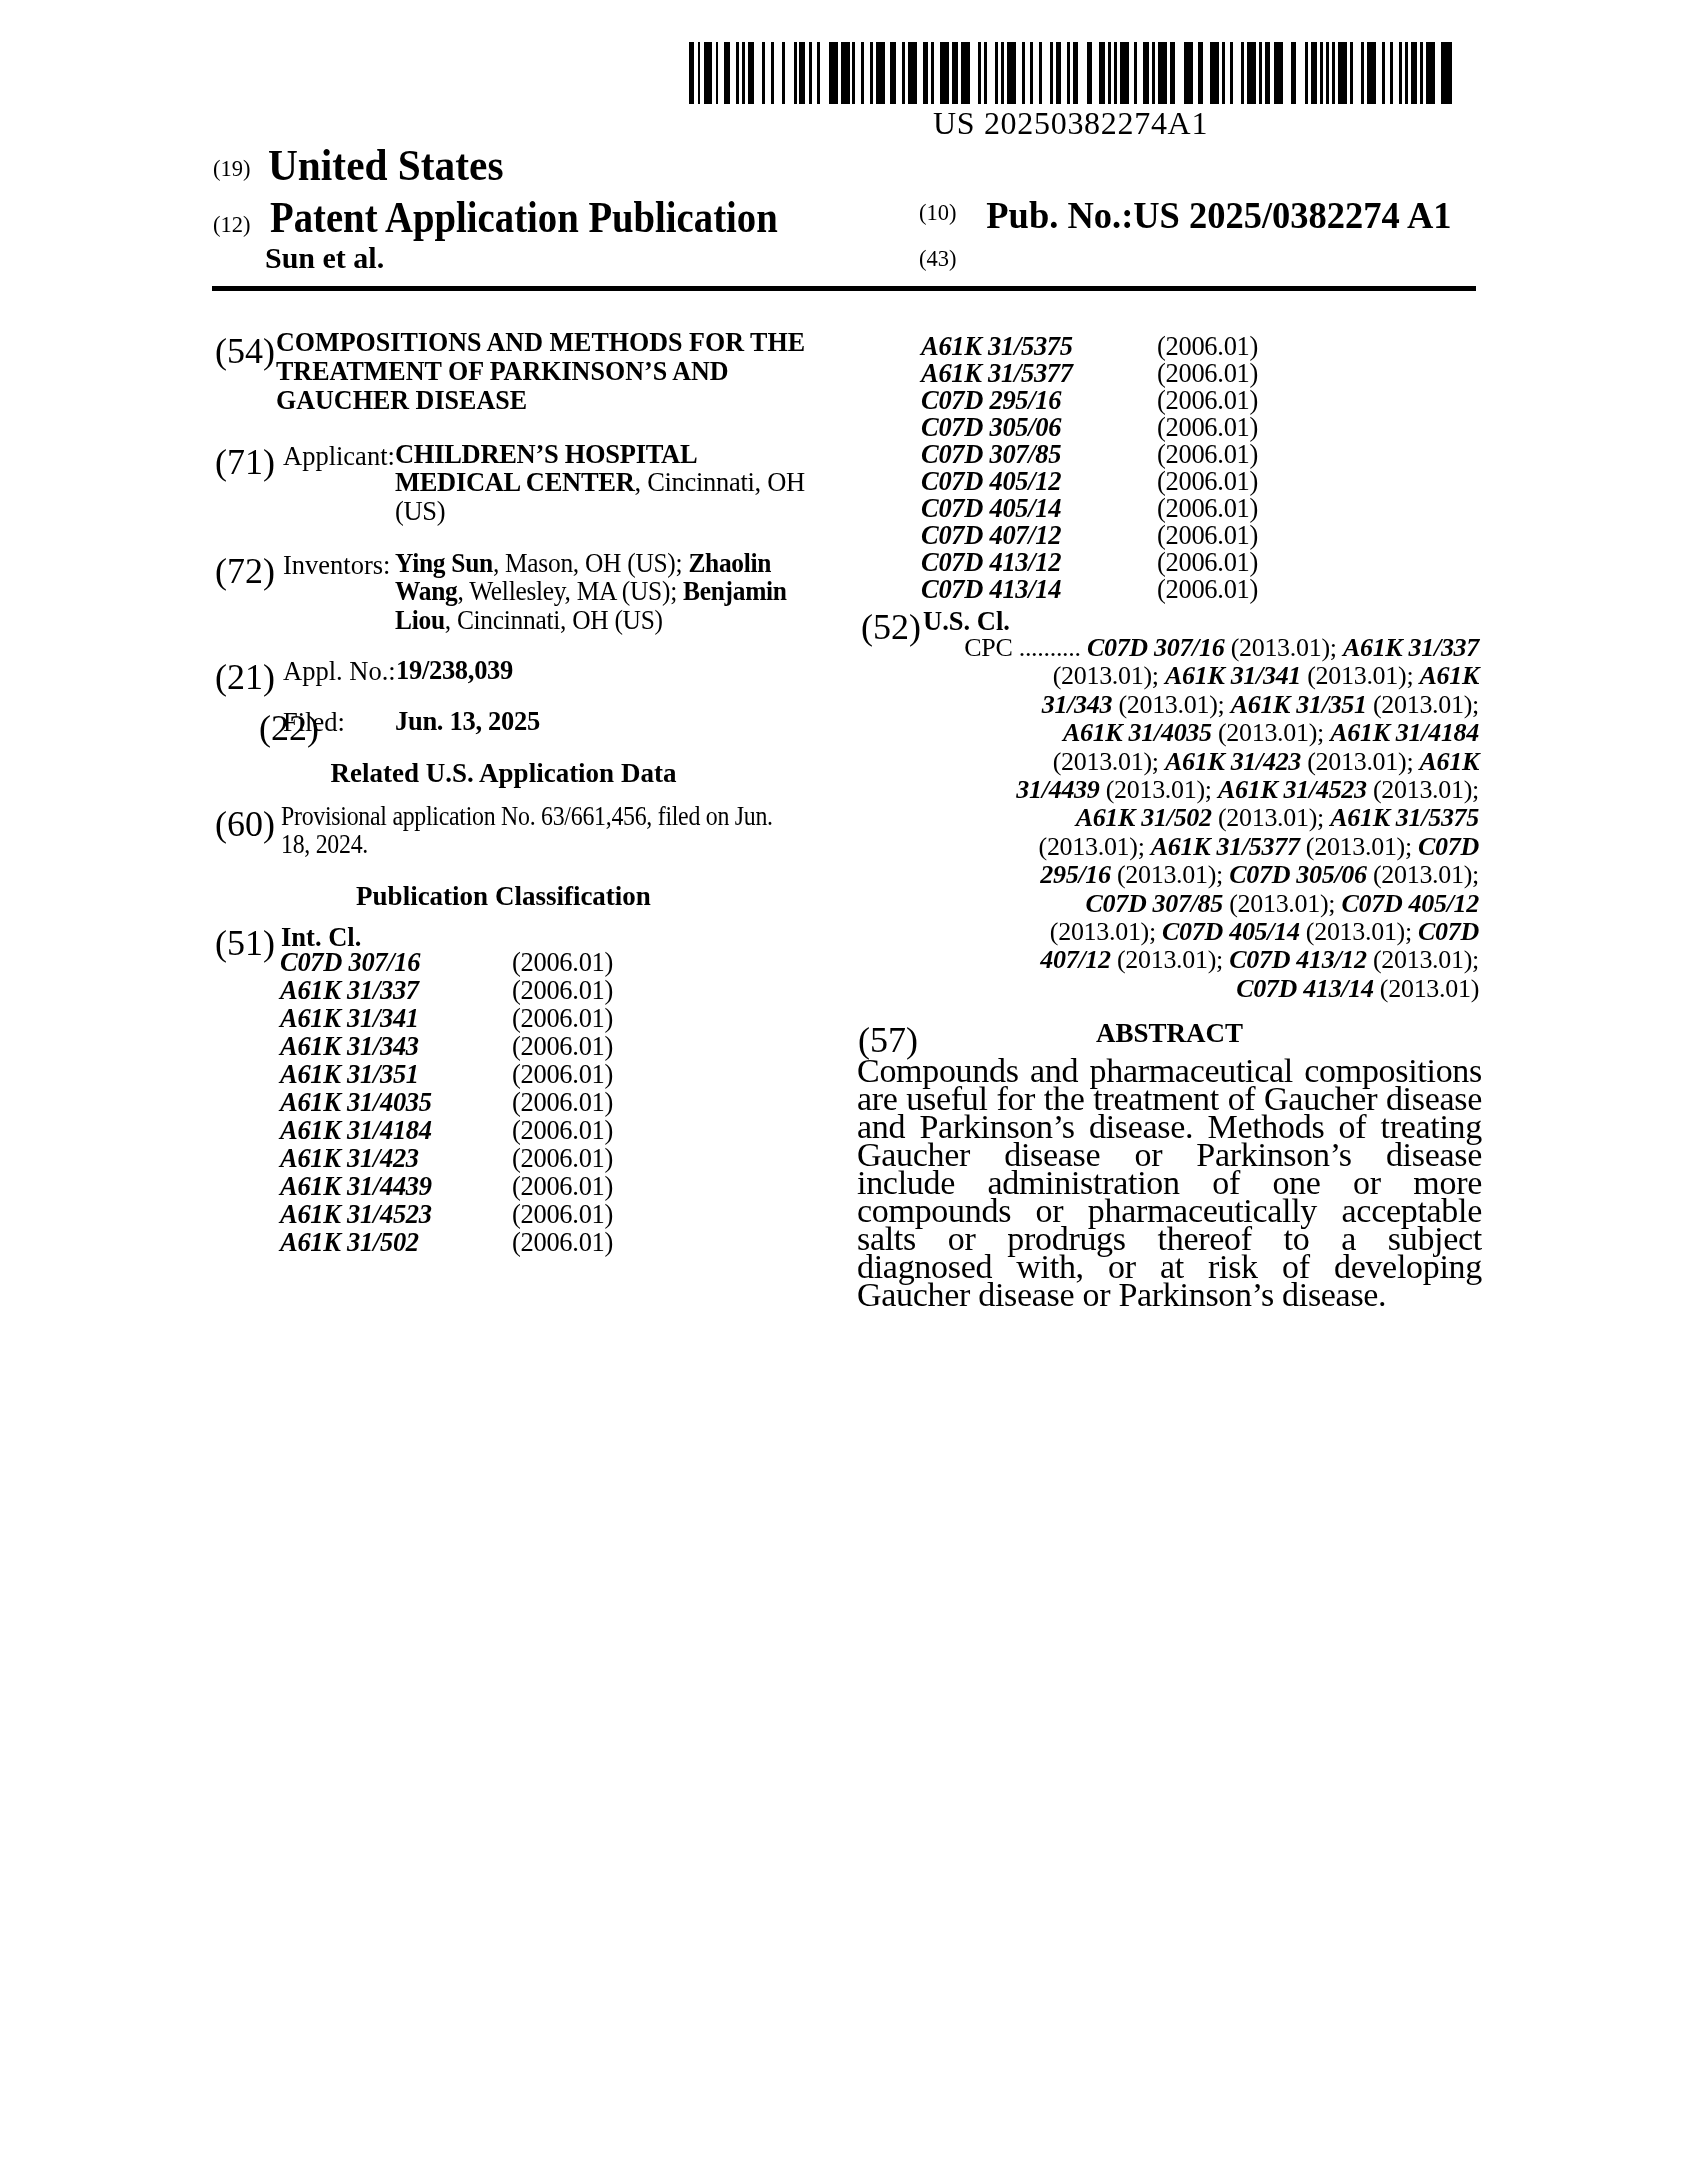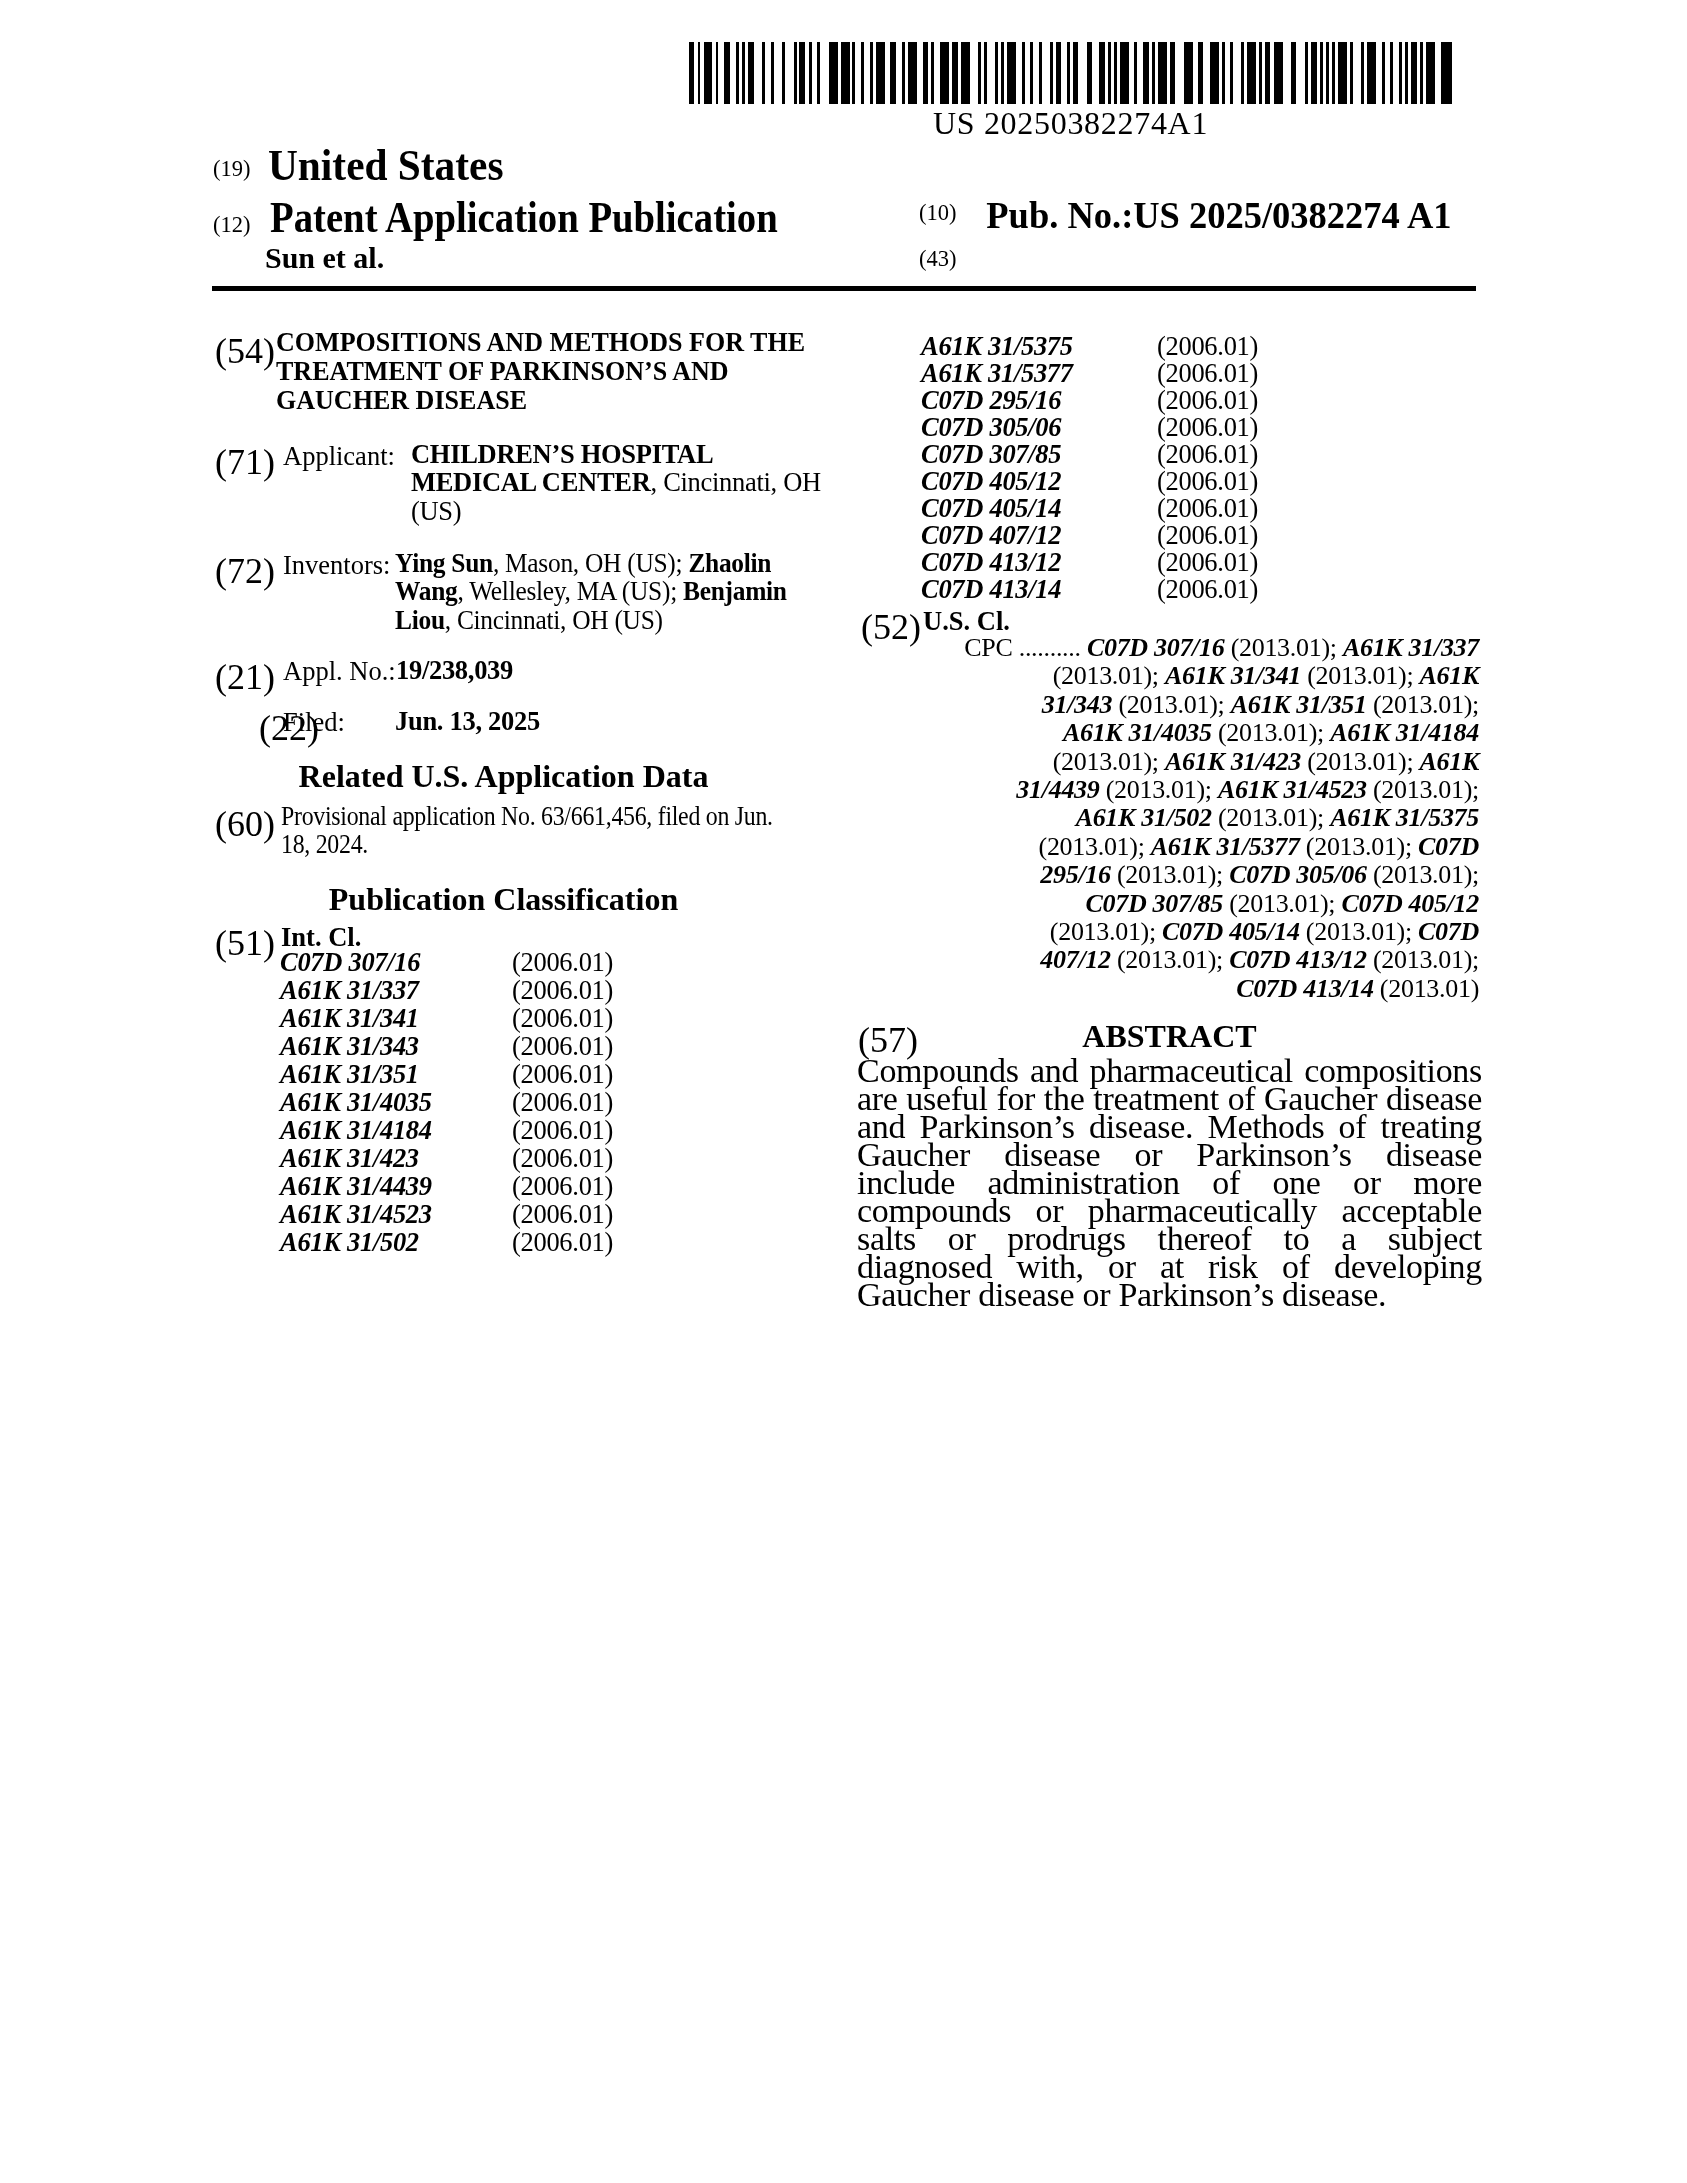--- a/index.html
+++ b/index.html
@@ -33,28 +33,28 @@
   .kind{left:270px;top:192px;font-size:44px;font-weight:bold;transform:scaleX(.88);transform-origin:0 0;white-space:pre;}
   .authors{left:265px;top:241px;font-size:30px;font-weight:bold;}
   .pubno-line{left:967px;right:237px;top:193px;display:flex;justify-content:space-between;font-size:38px;font-weight:bold;transform:scaleX(.96);transform-origin:100% 0;white-space:pre;}
   .pubdate-line{left:967px;right:238px;top:237px;display:flex;justify-content:space-between;font-size:38px;font-weight:bold;white-space:pre;}
   .rule{left:212px;top:286px;width:1264px;height:4.6px;background:#000;}
 
   
   .tag{font-size:36px;}
   .lbl{font-size:26.5px;}
   .body-txt{font-size:26.5px;line-height:28.4px;letter-spacing:-0.3px;}
-  .heading{font-size:32px;font-weight:bold;text-align:center;}
+  .heading{font-size:27px;font-weight:bold;text-align:center;}
 
   
   .f54-tag{left:215px;top:330px;}
   .f54-title{left:276px;top:327px;width:523px;font-size:28px;font-weight:bold;line-height:29px;white-space:pre;transform:scaleX(.93);transform-origin:0 0;}
   .f71-tag{left:215px;top:441px;}
   .f71-label{left:283px;top:441px;}
-  .f71-value{left:395px;top:440px;width:407px;margin-left:16px;}
+  .f71-value{left:395px;top:440px;width:407px;}
   .f72-tag{left:215px;top:550px;}
   .f72-label{left:283px;top:550px;}
   .f72-value{left:395px;top:549px;width:407px;transform:scaleX(.96);transform-origin:0 0;}
   .f21-tag{left:215px;top:656px;}
   .f21-label{left:283px;top:656px;}
   .f21-value{left:396px;top:656px;font-weight:bold;}
   .f22-tag{left:215px;top:707px;margin-left:44px;}
   .f22-label{left:283px;top:707px;}
   .f22-value{left:395px;top:707px;font-weight:bold;}
   .related-heading{left:215px;top:758px;width:577px;}

